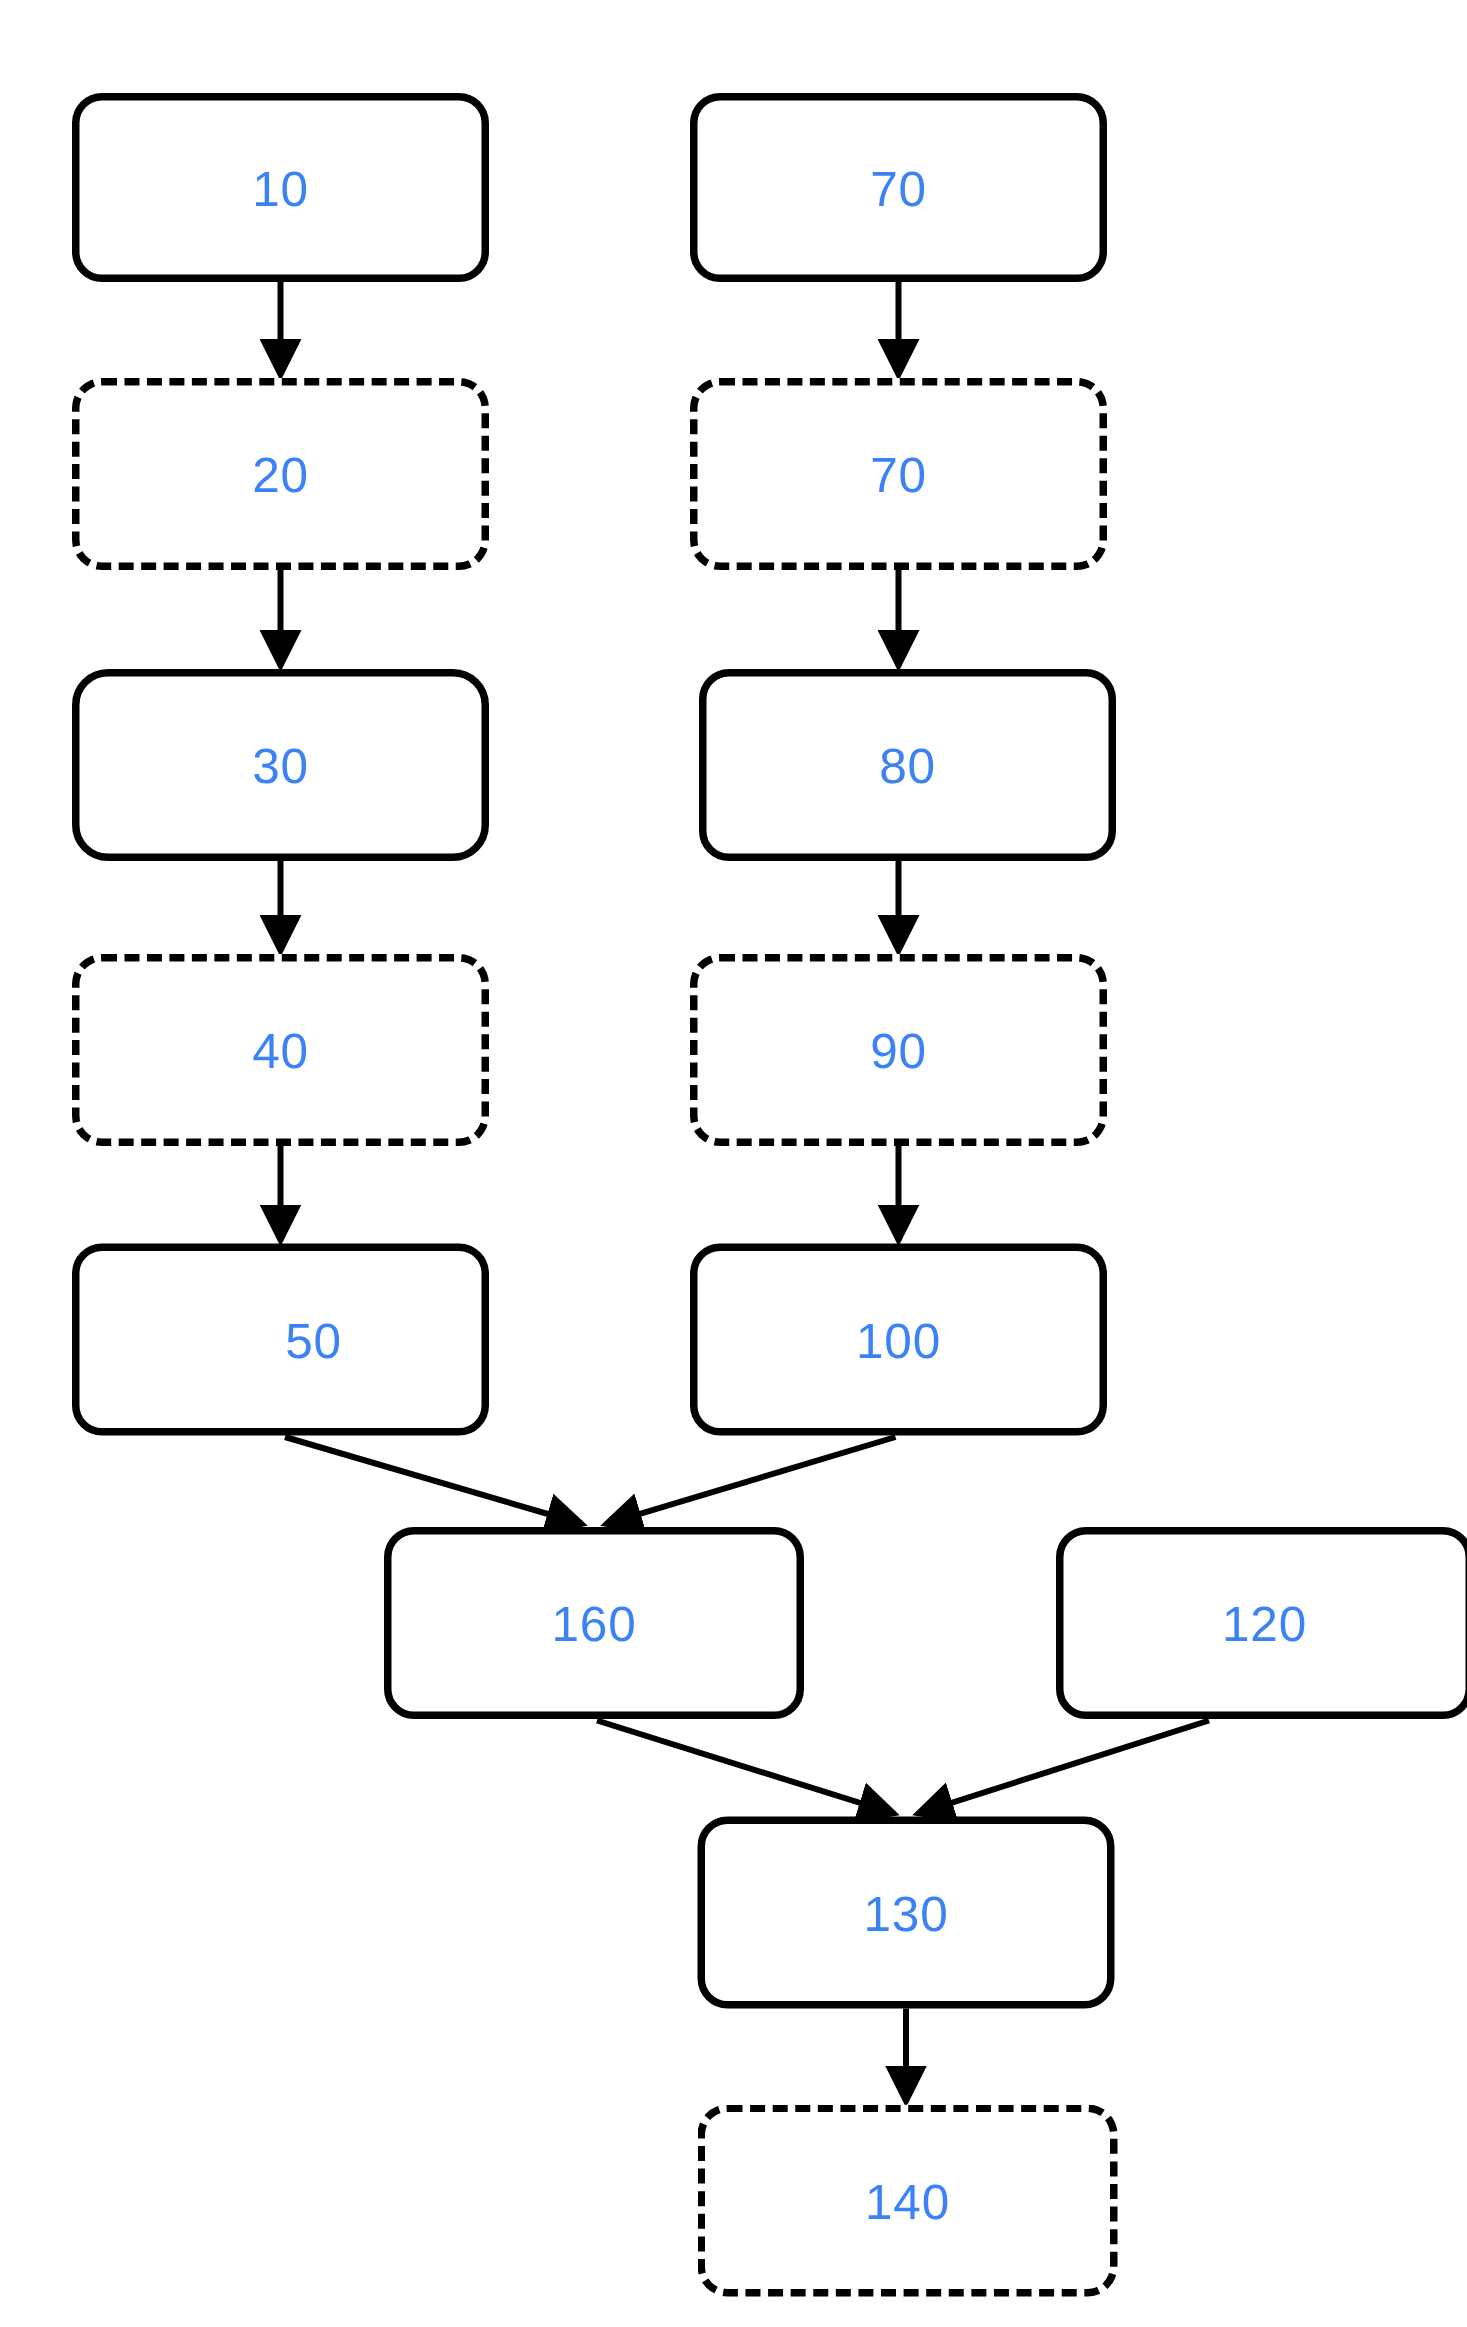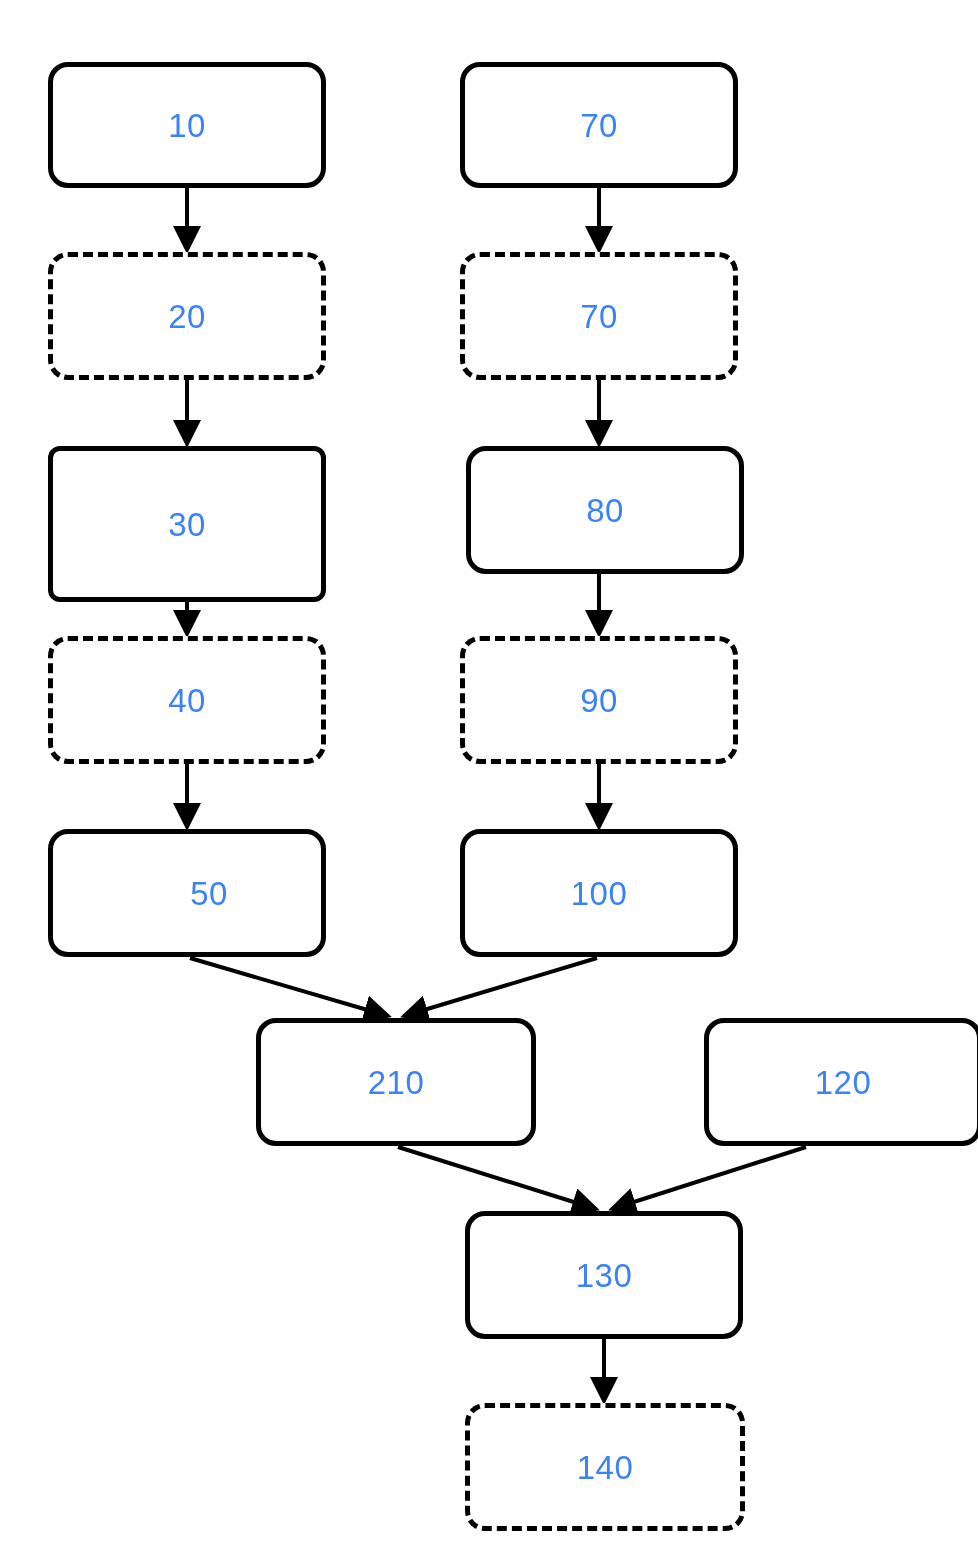--- a/index.html
+++ b/index.html
@@ -80,21 +80,21 @@
       </g>
   </svg>
 
   <div id="nodes-group">
       <div class="node node-solid" style="left: 48px; top: 62px; width: 278px; height: 126px; border-radius: 20px;">
         <span class="node-label">10</span>
       </div>
       <div class="node node-dashed" style="left: 48px; top: 252px; width: 278px; height: 128px; border-radius: 20px;">
         <span class="node-label">20</span>
       </div>
-      <div class="node node-solid" style="left: 48px; top: 446px; width: 278px; height: 156px; border-radius: 12px;">
+      <div class="node node-solid" style="left: 48px; top: 446px; width: 278px; height: 128px; border-radius: 24px;">
         <span class="node-label">30</span>
       </div>
       <div class="node node-dashed" style="left: 48px; top: 636px; width: 278px; height: 128px; border-radius: 20px;">
         <span class="node-label">40</span>
       </div>
       <div class="node node-solid" style="left: 48px; top: 829px; width: 278px; height: 128px; border-radius: 20px; padding-left: 44px;">
         <span class="node-label">50</span>
       </div>
       <div class="node node-solid" style="left: 460px; top: 62px; width: 278px; height: 126px; border-radius: 20px;">
         <span class="node-label">70</span>
@@ -105,21 +105,21 @@
       <div class="node node-solid" style="left: 456px; top: 446px; width: 278px; height: 128px; border-radius: 20px; margin-left: 10px;">
         <span class="node-label">80</span>
       </div>
       <div class="node node-dashed" style="left: 460px; top: 636px; width: 278px; height: 128px; border-radius: 20px;">
         <span class="node-label">90</span>
       </div>
       <div class="node node-solid" style="left: 460px; top: 829px; width: 278px; height: 128px; border-radius: 20px;">
         <span class="node-label">100</span>
       </div>
       <div class="node node-solid" style="left: 256px; top: 1018px; width: 280px; height: 128px; border-radius: 20px;">
-        <span class="node-label">210</span>
+        <span class="node-label">160</span>
       </div>
       <div class="node node-solid" style="left: 668px; top: 1018px; width: 278px; height: 128px; border-radius: 20px; margin-left: 36px;">
         <span class="node-label">120</span>
       </div>
       <div class="node node-solid" style="left: 465px; top: 1211px; width: 278px; height: 128px; border-radius: 20px;">
         <span class="node-label">130</span>
       </div>
       <div class="node node-dashed" style="left: 465px; top: 1403px; width: 280px; height: 128px; border-radius: 20px;">
         <span class="node-label">140</span>
       </div>

